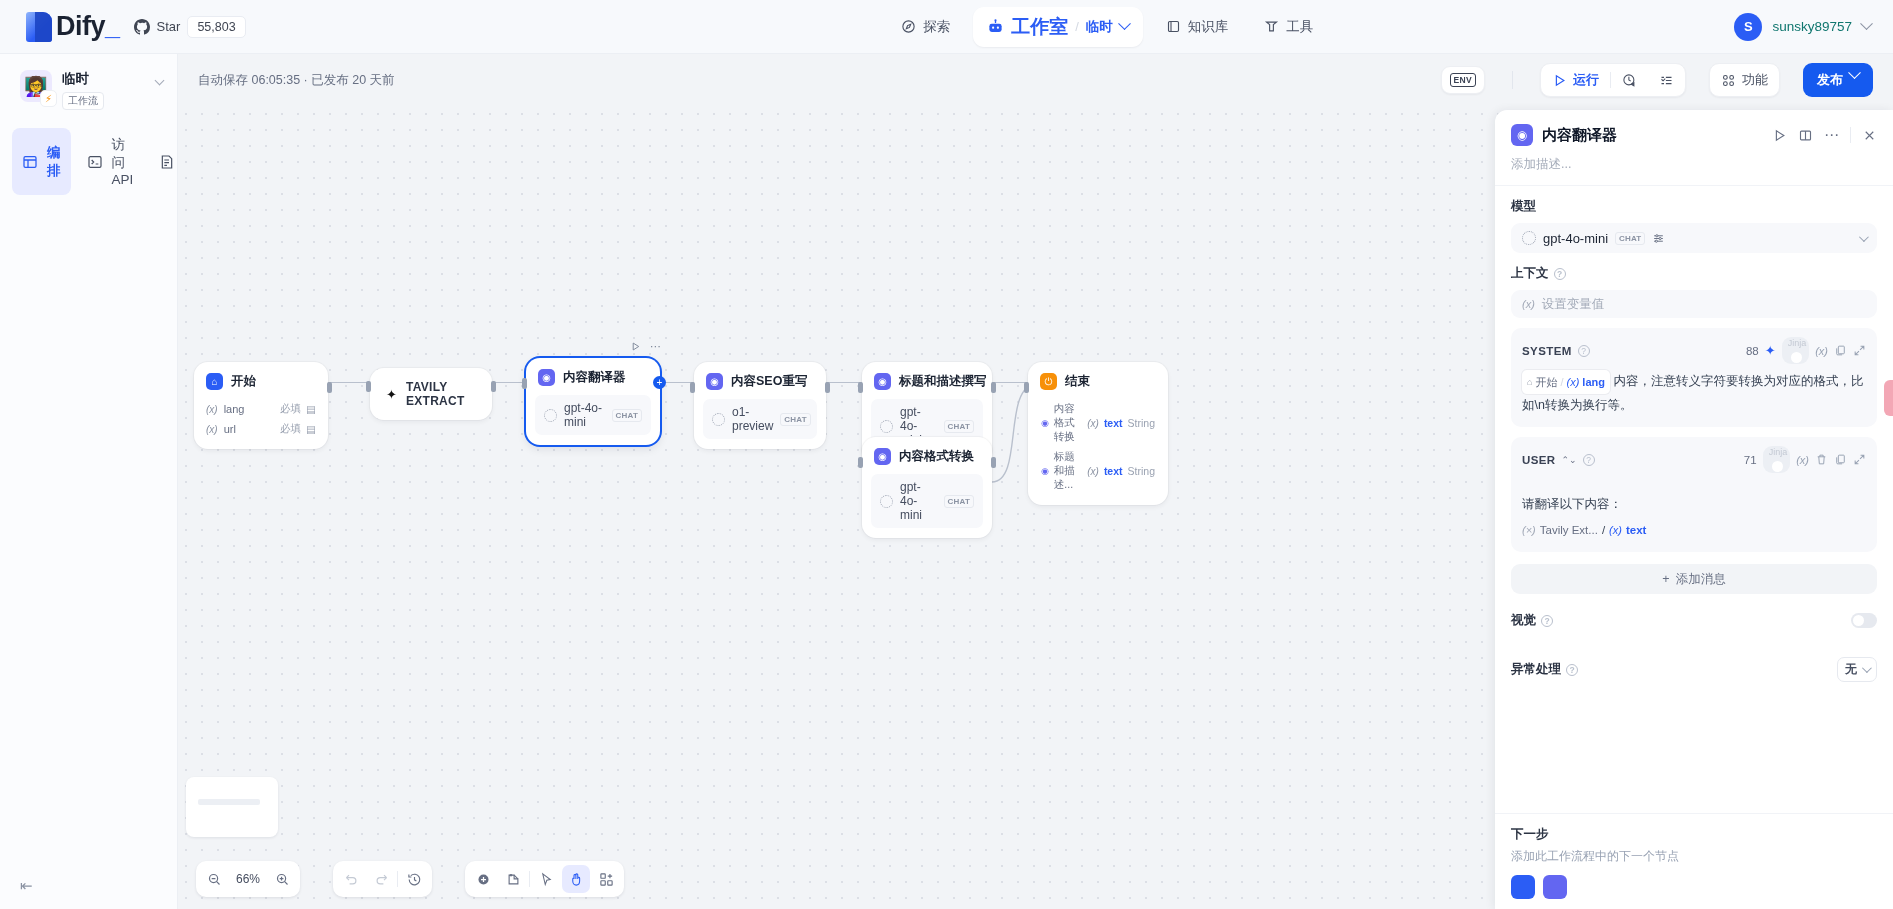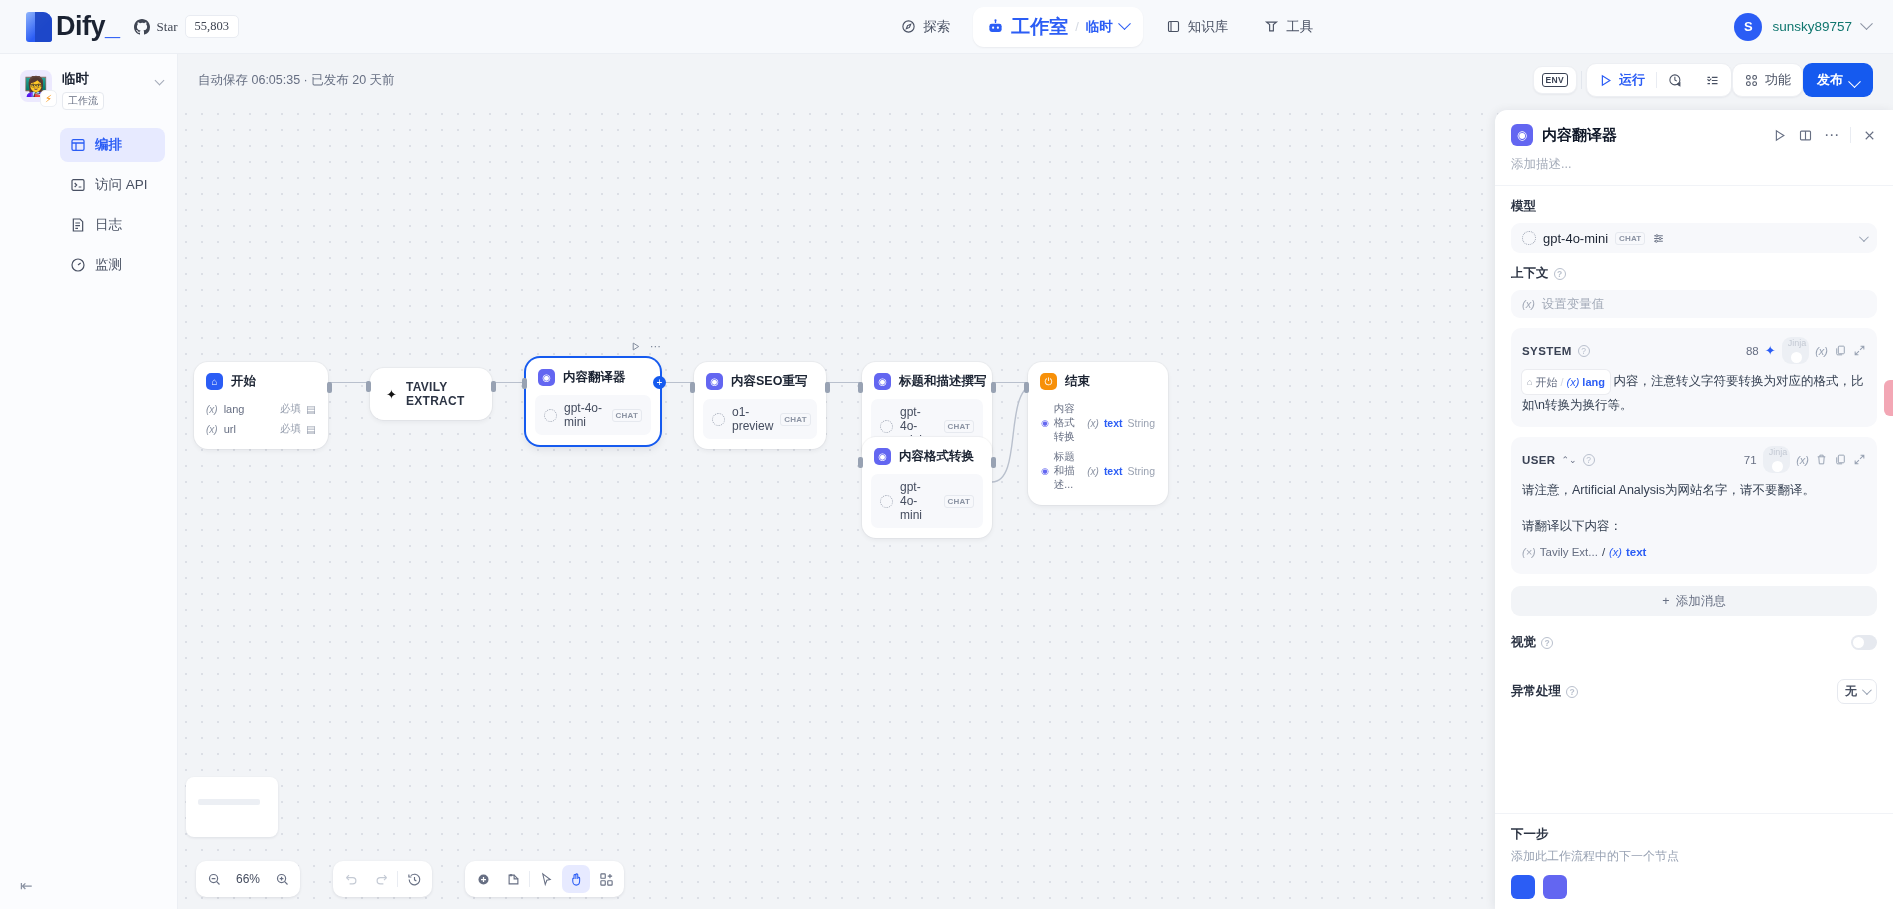--- a/index.html
+++ b/index.html
@@ -19,21 +19,21 @@
   }
   .tb-left { display:flex; align-items:center; gap:14px; padding-left:26px; width:480px; }
   .logo { display:flex; align-items:center; gap:4px; }
   .logo-mark { width:26px; height:30px; position:relative; }
   .logo-mark .lm1 { position:absolute; left:0; top:0; width:26px; height:30px;
     background:linear-gradient(135deg,#8fb4fb 0%,#2b5df5 60%); border-radius:3px 9px 3px 3px; }
   .logo-mark .lm2 { position:absolute; left:9px; top:0; width:17px; height:30px;
     background:#1c45c4; border-radius:0 9px 3px 0; opacity:.92; }
   .logo-text { font-size:27px; font-weight:700; letter-spacing:-.5px; color:#1b2332; }
   .logo-text .usc { color:#2b5df5; }
-  .star-wrap { display:flex; align-items:center; gap:7px;font-family:Liberation Serif, serif; }
+  .star-wrap { display:flex; align-items:center; gap:7px; }
   .gh-ico { width:16px; height:16px; color:#404653; }
   .star-lbl { font-size:13px; color:#404653; }
   .star-count {
     background:#fff; border:1px solid #e9ecf2; border-radius:5px;
     padding:3px 9px; font-size:12.5px; color:#404653;
   }
   .tb-center { flex:1; display:flex; align-items:center; justify-content:center; gap:10px; }
   .navitem { display:flex; align-items:center; gap:7px; padding:7px 13px; border-radius:10px;
     font-size:13.5px; color:#495163; cursor:pointer; }
   .navitem svg { width:15px; height:15px; }
@@ -63,48 +63,48 @@
     display:flex; align-items:center; justify-content:center; font-size:19px; position:relative; flex:none;}
   .app-emoji .badge { position:absolute; right:-5px; bottom:-5px; width:17px; height:17px; border-radius:5px;
     background:#fff; border:1px solid #eceff4; display:flex; align-items:center; justify-content:center;
     font-size:10px; color:#f79009; }
   .app-meta { flex:1; padding-top:1px; }
   .app-name { font-size:13.5px; font-weight:600; color:#1b2332; line-height:16px; }
   .app-tag { display:inline-block; margin-top:5px; font-size:10px; color:#676f83;
     border:1px solid #e6e9ef; border-radius:4px; padding:1px 5px; background:#fff; }
   .sb-chev { margin-left:auto; width:7px; height:7px; border-right:1.4px solid #a3aab8;
     border-bottom:1.4px solid #a3aab8; transform:rotate(45deg); margin-top:7px; }
-  .sb-nav { padding:4px 12px; display:flex; flex-direction:column; gap:6px;margin-left:48px; }
+  .sb-nav { padding:4px 12px; display:flex; gap:6px; }
   .sb-item { display:flex; align-items:center; gap:9px; padding:8px 10px; border-radius:8px;
     font-size:13.5px; color:#495163; cursor:pointer; }
   .sb-item.active { background:#e7eaff; color:#2b5df5; font-weight:600; }
   .sb-item svg { width:16px; height:16px; flex:none; }
   .sb-footer { margin-top:auto; padding:0 0 14px 20px; }
   .collapse-ico { font-size:15px; color:#8b93a3; }
 
   
   .canvas-wrap { position:absolute; left:178px; top:54px; width:1715px; height:855px;
     background:#f2f4f7; }
   .wf-toolbar { position:absolute; left:0; top:0; width:1715px; height:52px;
     display:flex; align-items:center; padding:0 20px; z-index:20; }
   .autosave { font-size:12.5px; color:#676f83; }
-  .wf-right { margin-left:auto; display:flex; align-items:center; gap:0; }
+  .wf-right { margin-left:auto; display:flex; align-items:center; gap:23px; }
   .btn-group { background:#fff; border:1px solid #edeff3; border-radius:10px;
     display:flex; align-items:center; box-shadow:0 1px 2px rgba(16,24,40,.05); }
   .tb-btn { display:flex; align-items:center; gap:6px; padding:7px 11px; cursor:pointer;
     font-size:13px; color:#2b5df5; font-weight:600; }
   .tb-btn.ghost { color:#495163; font-weight:500; }
   .tb-btn svg { width:15px; height:15px; }
   .vdiv { width:1px; height:16px; background:#e9ecf2; }
   .env-btn { background:#fff; border:1px solid #edeff3; border-radius:9px; padding:6px 8px;
     display:flex; align-items:center; box-shadow:0 1px 2px rgba(16,24,40,.05); }
   .env-tag { font-size:8.5px; font-weight:700; border:1.4px solid #3a4254; color:#3a4254;
     border-radius:3px; padding:1px 3px; letter-spacing:.3px; }
   .publish-btn { background:#155aef; color:#fff; border-radius:9px; padding:8px 14px;
-    font-size:13px; font-weight:600; display:flex; align-items:flex-end; gap:7px; cursor:pointer; }
+    font-size:13px; font-weight:600; display:flex; align-items:flex-start; gap:7px; cursor:pointer; }
   .publish-btn .chev { border-color:#fff; }
   .topdiv { width:1px; height:18px; background:#e2e6ed; margin:0 4px; }
 
   
   .canvas {
     position:absolute; left:0; top:52px; width:1715px; height:803px; overflow:hidden;
     background-image:radial-gradient(#dcdfe6 1px, transparent 1px);
     background-size:16px 16px;
   }
   .node {
@@ -713,21 +713,20 @@
                 <path d="M5 8v10a2 2 0 0 0 2 2h8"></path>
               </svg>
             </span>
           <span class="pc-ico">
               <svg viewBox="0 0 24 24" fill="none" stroke="currentColor" stroke-width="1.9">
                 <path d="M14 4h6v6M20 4l-7 7M10 20H4v-6M4 20l7-7"></path>
               </svg>
             </span>
         </div>
         <div class="pc-text">
-          <div>请注意，Artificial Analysis为网站名字，请不要翻译。</div>
           <div style="height:14px;"></div>
           <div>请翻译以下内容：</div>
           <div class="var-tok">
             <span class="vx">(×)</span>
             <span class="vt-a">Tavily Ext...</span>
             <span class="iv-sep">/</span>
             <span class="vx" style="color:#2b5df5;">(x)</span>
             <span class="vt-b">text</span>
           </div>
         </div>

